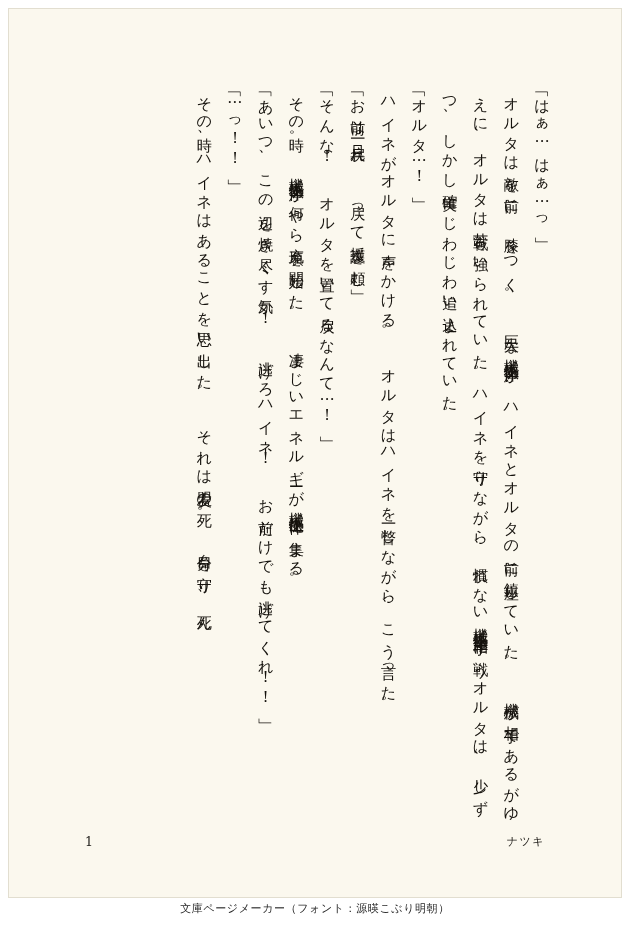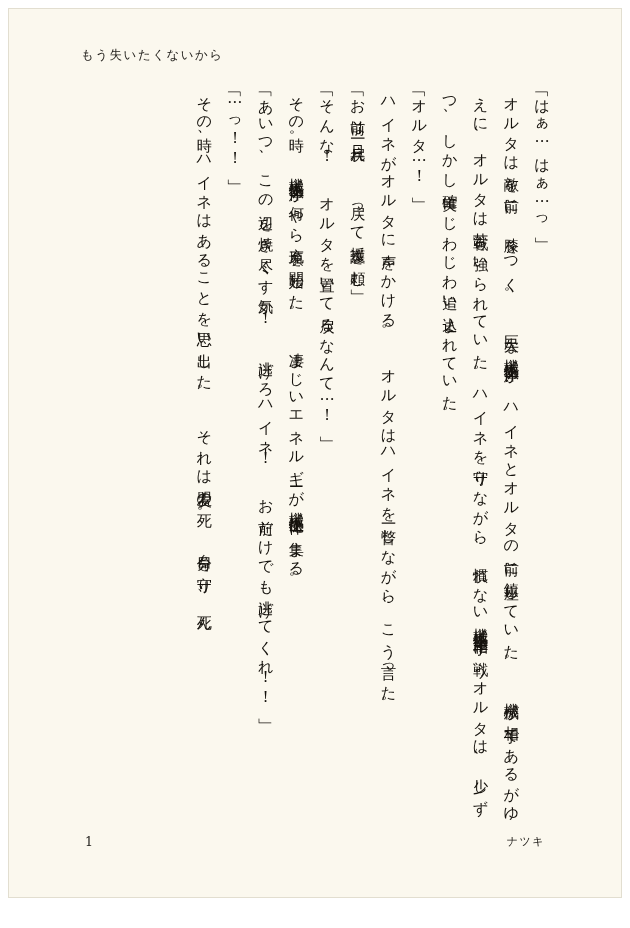--- a/index.html
+++ b/index.html
@@ -92,33 +92,33 @@
     letter-spacing: 0.6px;
   }
 </style>
 </head>
 <body>
 
 <div id="page">
 
   <div id="sheet">
 
-    <div id="running-title">もう失いたくないから</div>
 
     <div id="body-text">「はぁ…はぁ…っ」
 オルタは敵を前に、膝をつく。 巨大な機械生命体が、ハイネとオルタの前に鎮座していた。 機械が相手であるがゆえに、オルタは苦戦を強いられていた。ハイネを守りながら、慣れない機械生命体相手に戦うオルタは、少しずつ、しかし確実にじわじわ追い込まれていた。
 「オルタ…!」
 ハイネがオルタに声をかける。 オルタはハイネを一瞥しながら、こう言った。
 「お前は一旦戻れ。 戻って援護を頼む」
 「そんな! オルタを置いて戻るなんて…!」
 その時。 機械生命体が何やら充填を開始した。 凄まじいエネルギーが機械生命体に集まる。
 「あいつ、この辺を焼き尽くす気か! 逃げろハイネ! お前だけでも逃げてくれ!!」
 「…っ!!」
 その時、ハイネはあることを思い出した。 それは盟友の死。 自分を守り、死ん</div>
 
     <div id="page-number">1</div>
 
     <div id="author-name">ナツキ</div>
 
   </div>
 
+  <div id="caption">文庫ページメーカー（フォント：源暎こぶり明朝）</div>
 
 </div>
 
 </body></html>

